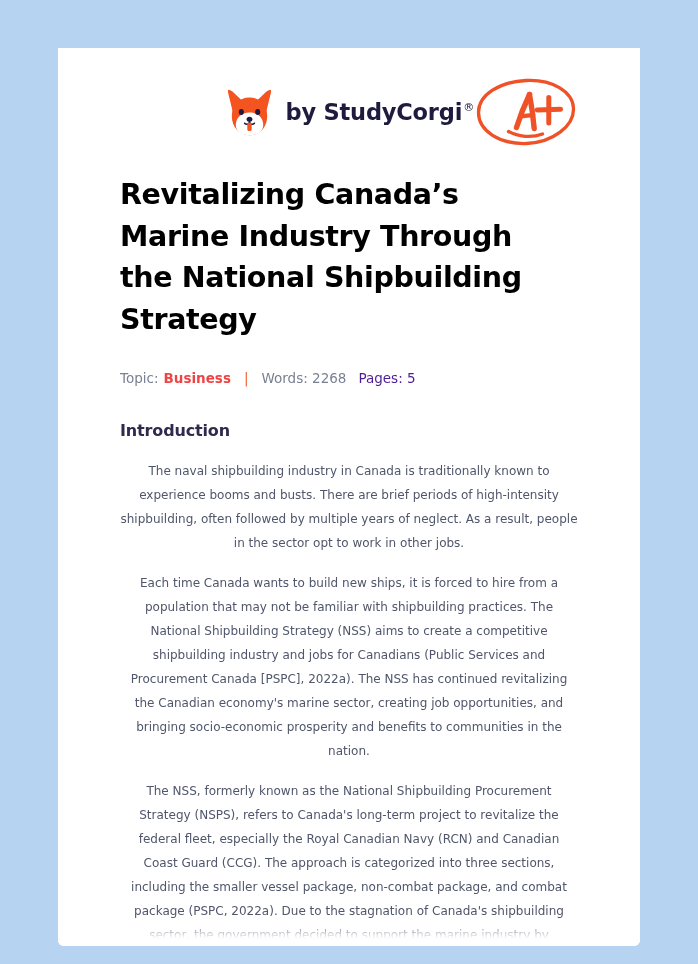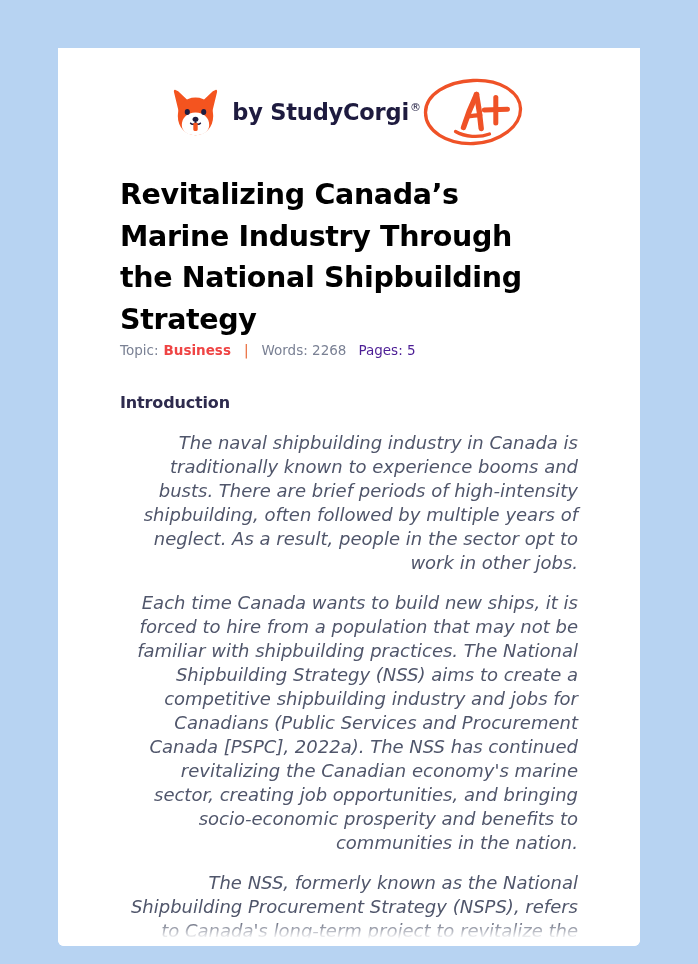--- a/index.html
+++ b/index.html
@@ -29,21 +29,21 @@
   }
 
   .page-inner {
     padding: 0 62px 0 62px;
   }
 
   
   .doc-header {
     display: flex;
     align-items: center;
-    justify-content: center;
+    justify-content: flex-end;
     height: 104px;
     padding-top: 24px;
   }
 
   .brand {
     display: flex;
     align-items: center;
     gap: 14px;
   }
 
@@ -87,21 +87,21 @@
     line-height: 41.5px;
     font-weight: 700;
     color: #000000;
     letter-spacing: -0.35px;
     margin-top: 22px;
     max-width: 450px;
   }
 
   
   .doc-meta {
-    margin-top: 0;
+    margin-top: 28px;
     font-size: 13.5px;
     color: #7a8194;
     display: flex;
     align-items: flex-end;
     white-space: nowrap;
     line-height: 20px;
   }
   .meta-label { color: #7a8194; }
   .meta-topic {
     color: #ef4444;
@@ -120,26 +120,25 @@
   .section-heading {
     font-size: 16px;
     font-weight: 700;
     color: #2e2b4e;
     letter-spacing: -0.15px;
     margin-top: 31px;
     line-height: 24px;
   }
 
   .body-para {
-    font-size: 18px;
+    font-size: 12px;
     line-height: 24px;
     color: #50566b;
     margin-top: 16px;
-    text-align: right;
-    font-style: italic;
+    text-align: center;
   }
 
   
   .page-fade {
     position: absolute;
     left: 0;
     right: 0;
     bottom: 0;
     height: 26px;
     background: linear-gradient(to bottom, rgba(255,255,255,0) 0%, #ffffff 72%);

